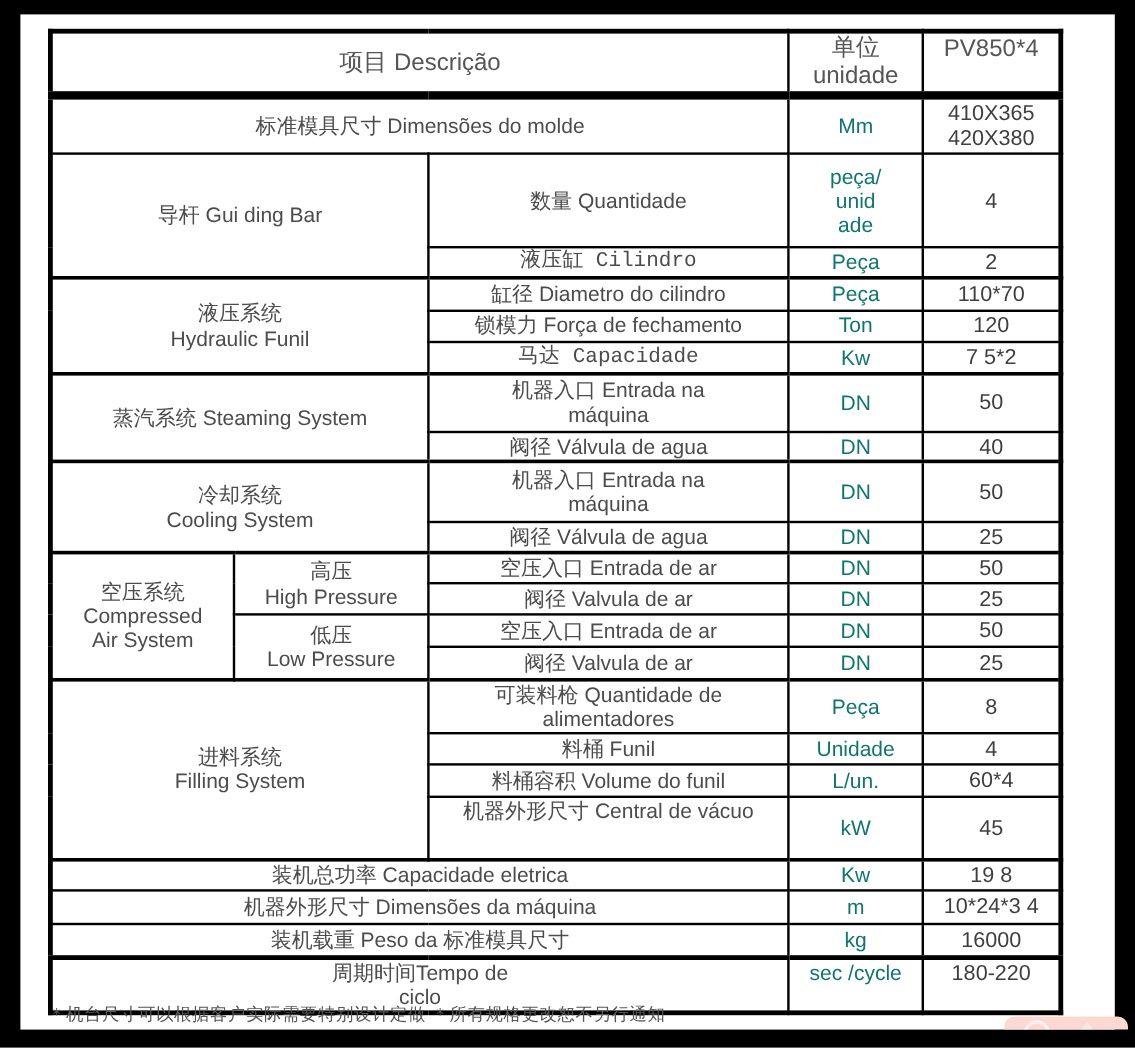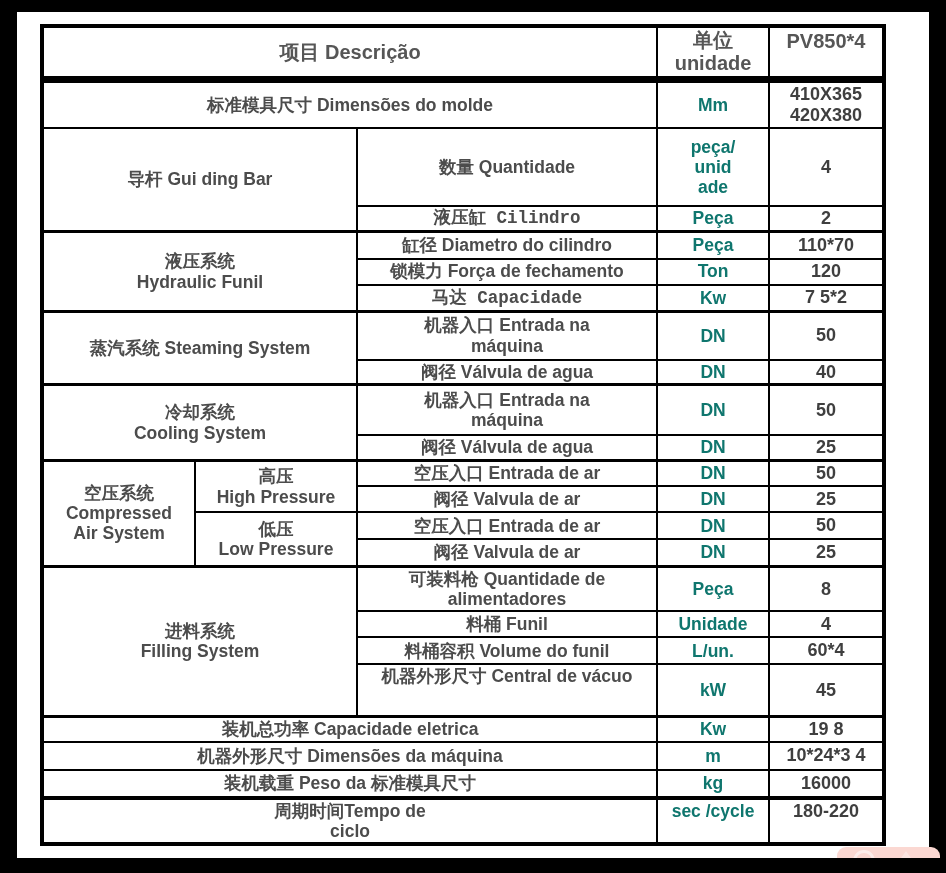--- a/index.html
+++ b/index.html
@@ -4,21 +4,20 @@
 <style>
   html,body{margin:0;padding:0;}
   body{
     width:946px;height:873px;position:relative;overflow:hidden;
     background:#000;
     font-family:"Liberation Sans", sans-serif;
   }
   .page{
     position:absolute;left:17px;top:12px;width:912px;height:846px;
     background:#ffffff;
-    font-weight:bold;
   }
   .spec-table{
     position:absolute;left:23px;top:12px;
     border-collapse:collapse;table-layout:fixed;
     width:842px;
     border:4px solid #000;
   }
   .spec-table td{
     border:2px solid #000;
     text-align:center;vertical-align:middle;
@@ -216,18 +215,19 @@
       </tr>
       <tr class="sep4" style="height:46px">
         <td colspan="3" style="vertical-align:top">周期时间Tempo de
 ciclo</td>
         <td class="unit" style="vertical-align:top">sec /cycle</td>
         <td class="val" style="vertical-align:top">180-220</td>
       </tr>
     </tbody>
   </table>
 
+  <div class="footnote">＊机台尺寸可以根据客户实际需要特别设计定做  ＊所有规格更改恕不另行通知</div>
 </div>
 
 <div class="floating-widget" style="background:#fbd8d2;">
   <span class="glyph-a"></span>
   <span class="glyph-b"></span>
 </div>
 
 </body></html>

